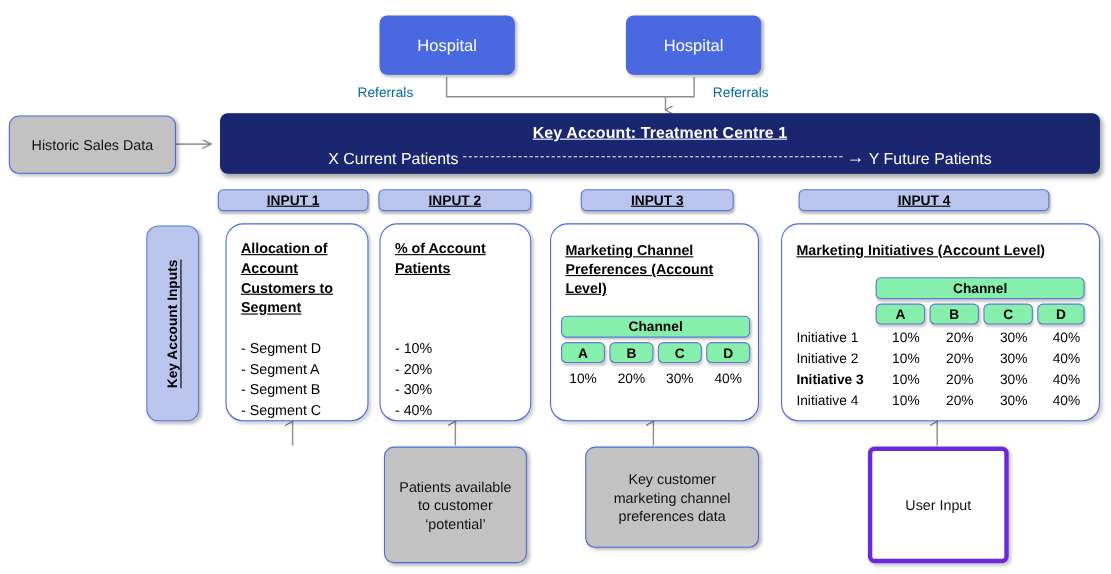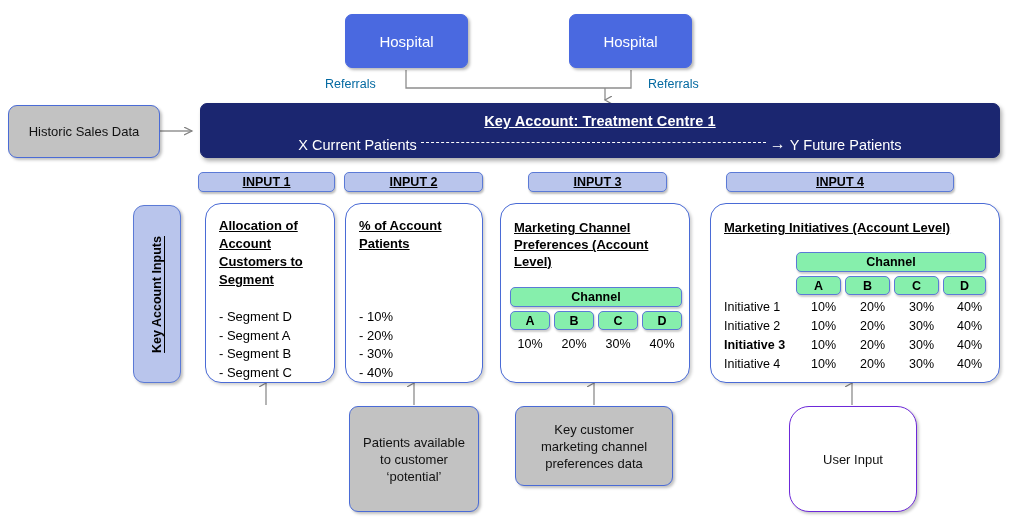--- a/index.html
+++ b/index.html
@@ -32,21 +32,21 @@
   }
   .arrowglyph{font-size:16px;position:relative;top:-1px;margin-right:4px;}
 
   .graybox{
     background:#c2c2c2;border:1px solid #4a6bd6;border-radius:9px;
     display:flex;align-items:center;justify-content:center;text-align:center;
     font-size:13px;line-height:17px;color:#111;
     box-shadow:2px 2px 3px rgba(0,0,0,.25);
   }
   .whitebox{
-    background:#ffffff;border:1px solid #6d28d9;border-radius:20px;
+    background:#ffffff;border:4px solid #6d28d9;border-radius:6px;
     display:flex;align-items:center;justify-content:center;
     font-size:13px;line-height:17px;color:#111;
     box-shadow:2px 2px 3px rgba(0,0,0,.22);
   }
   .inputhdr{
     background:#b9c5ec;border:1px solid #5b7ad6;border-radius:5px;
     display:flex;align-items:center;justify-content:center;
     font-size:12.5px;font-weight:bold;box-shadow:1px 2px 2px rgba(0,0,0,.25);
   }
   .inputhdr span{text-decoration:underline;}
@@ -255,20 +255,20 @@
         <span class="val" style="position:absolute;left:126px;top:0;width:45px;text-align:center;">20%</span>
         <span class="val" style="position:absolute;left:175px;top:0;width:45px;text-align:center;">30%</span>
         <span class="val" style="position:absolute;left:224px;top:0;width:43px;text-align:center;">40%</span>
       </div>
     </div>
   </div>
 
   <div class="abs graybox" style="left:349px;top:406px;width:130px;height:106px;padding:0 12px;">
     <span>Patients available to customer ‘potential’</span>
   </div>
-  <div class="abs graybox" style="left:515px;top:406px;width:158px;height:80px;padding:0 8px;">
+  <div class="abs graybox" style="left:532px;top:406px;width:158px;height:92px;padding:0 8px;">
     <span>Key customer marketing channel preferences data</span>
   </div>
   <div class="abs whitebox" style="left:789px;top:406px;width:128px;height:106px;padding:0 10px;">
     <span>User Input</span>
   </div>
 
 </div>
 
 </body></html>

